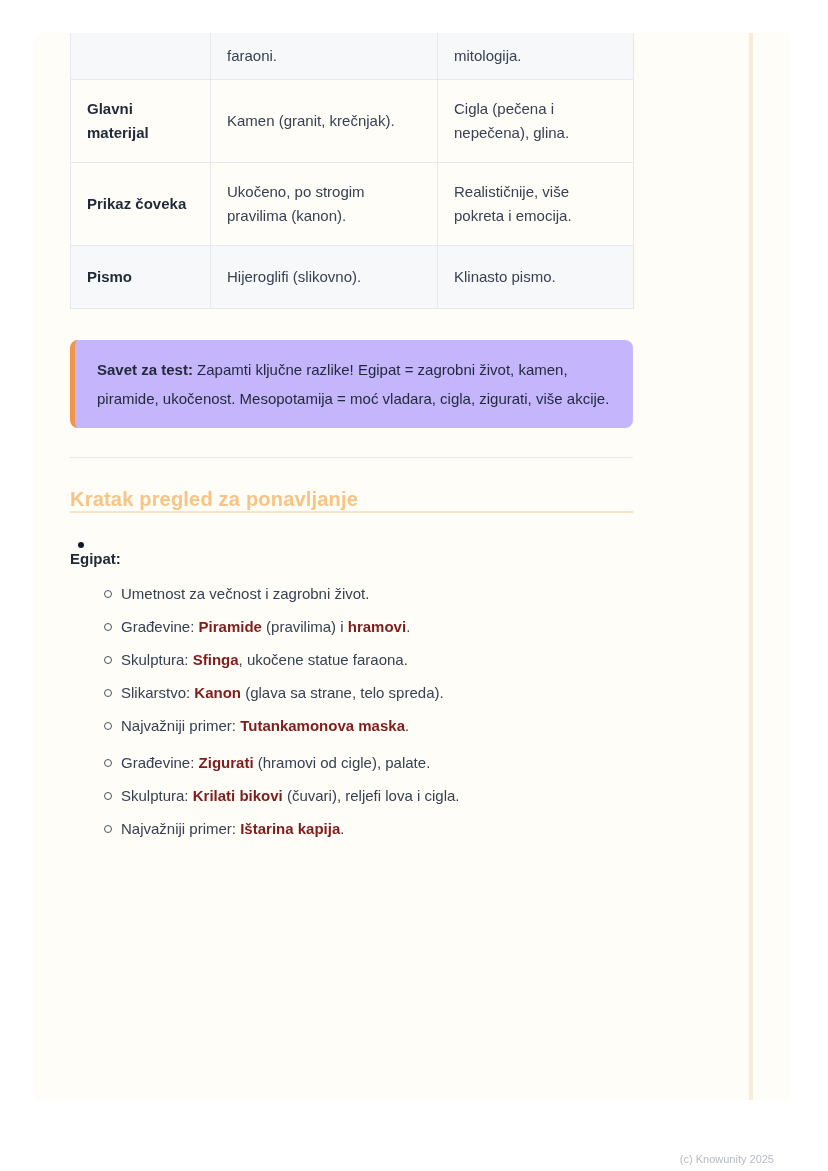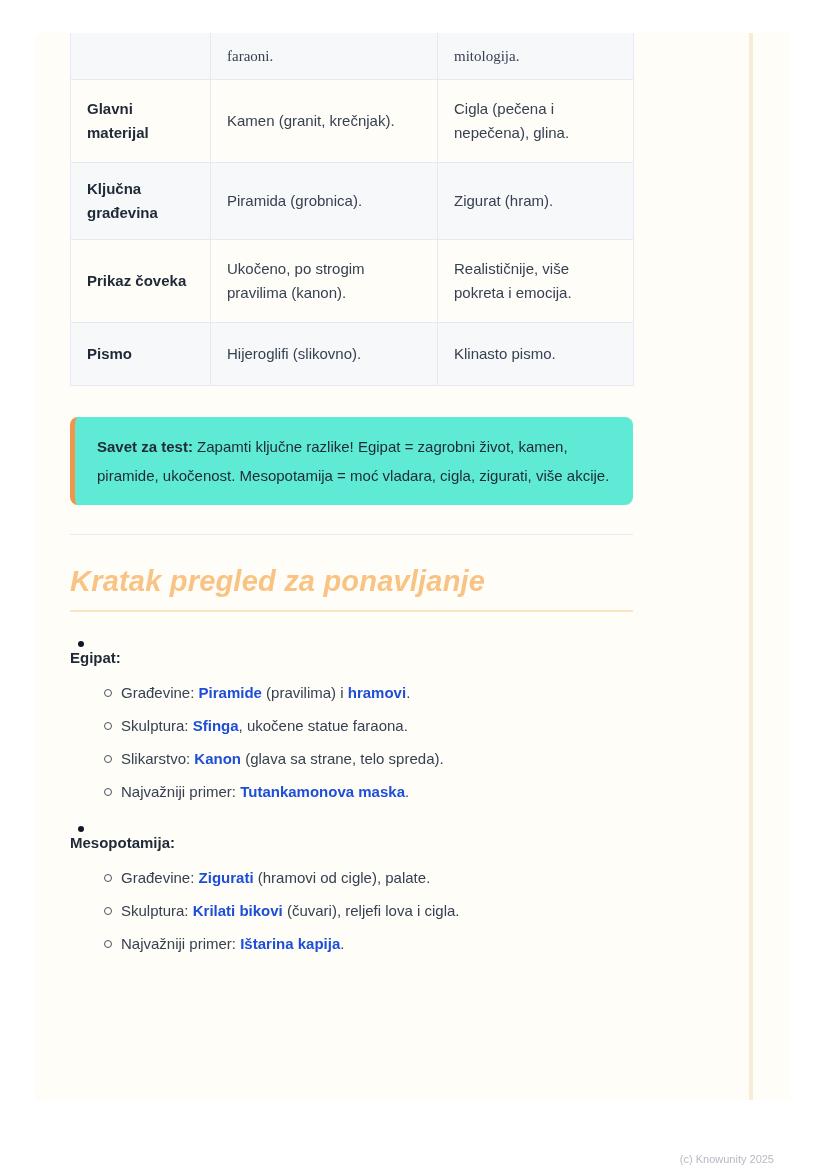--- a/index.html
+++ b/index.html
@@ -17,48 +17,48 @@
   }
   .content{position:absolute;left:35px;top:0;width:563px;}
 
   
   table.cmp{border-collapse:collapse;table-layout:fixed;width:563px;}
   table.cmp col.c1{width:140px;} table.cmp col.c2{width:227px;} table.cmp col.c3{width:196px;}
   table.cmp td, table.cmp th{
     border:1px solid #e7e9ee;padding:11px 16px;vertical-align:middle;
     font-size:15px;line-height:24px;text-align:left;
   }
-  table.cmp tr.first td, table.cmp tr.first th{border-top:none;font-family:Liberation Serif, serif;}
+  table.cmp tr.first td, table.cmp tr.first th{border-top:none;}
   table.cmp th{font-weight:700;color:#1f2937;}
   table.cmp td{color:#374151;}
   tr.shaded{background:#f7f8fa;}
   tr.r1{height:44px;} tr.r2{height:83px;} tr.r3{height:77px;} tr.r4{height:83px;} tr.r5{height:63px;}
 
   
   .callout{
-    margin-top:31px;background:#5eead4;border-left:5px solid #f0964a;
+    margin-top:31px;background:#c4b5fd;border-left:5px solid #f0964a;
     border-radius:8px;padding:15px 20px 15px 22px;
     font-size:15px;line-height:29px;color:#1f2937;
   }
   .callout b{font-weight:700;}
 
   
   .divider{margin-top:29px;height:1px;background:#e8eaed;}
   h2.sec{
-    margin:30px 0 0 0;font-size:29px;font-weight:700;color:#f9c383;
-    letter-spacing:.2px;padding-bottom:12px;border-bottom:2px solid #fbe4c2;font-style:italic;
+    margin:30px 0 0 0;font-size:20px;font-weight:700;color:#f9c383;
+    letter-spacing:.2px;padding-bottom:0;border-bottom:2px solid #fbe4c2;
   }
 
   
   .list{margin-top:21px;font-size:15px;color:#1f2937;}
   .li{display:flex;align-items:flex-start;line-height:22px;}
   .li.top{margin-top:0;font-weight:700;flex-direction:column;}
   .li.top + .li.sub{margin-top:13px;}
   .li.sub{margin-top:11px;color:#374151;font-weight:400;}
-  .li.sub b{color:#1d4ed8;font-weight:700;}
+  .li.sub b{color:#7f1d1d;font-weight:700;}
   .group + .group{margin-top:15px;}
   .disc{
     flex:0 0 auto;width:6px;height:6px;border-radius:50%;
     background:#111827;margin:8px 9px 0 8px;
   }
   .circ{
     flex:0 0 auto;width:6px;height:6px;border-radius:50%;
     border:1.5px solid #4b5563;margin:7px 9px 0 34px;background:transparent;
   }
   .li .txt{flex:1 1 auto;}
@@ -86,25 +86,20 @@
         <tr class="first shaded r1">
           <th scope="row"></th>
           <td>faraoni.</td>
           <td>mitologija.</td>
         </tr>
         <tr class="r2">
           <th scope="row">Glavni materijal</th>
           <td>Kamen (granit, krečnjak).</td>
           <td>Cigla (pečena i nepečena), glina.</td>
         </tr>
-        <tr class="shaded r3">
-          <th scope="row">Ključna građevina</th>
-          <td>Piramida (grobnica).</td>
-          <td>Zigurat (hram).</td>
-        </tr>
         <tr class="r4">
           <th scope="row">Prikaz čoveka</th>
           <td>Ukočeno, po strogim pravilima (kanon).</td>
           <td>Realističnije, više pokreta i emocija.</td>
         </tr>
         <tr class="shaded r5">
           <th scope="row">Pismo</th>
           <td>Hijeroglifi (slikovno).</td>
           <td>Klinasto pismo.</td>
         </tr>
@@ -121,41 +116,41 @@
 
     <div class="list">
 
       <div class="group">
         <div class="li top">
           <span class="disc"></span>
           <span class="txt">Egipat:</span>
         </div>
         <div class="li sub">
           <span class="circ"></span>
+          <span class="txt"><span>Umetnost za večnost i zagrobni život.</span></span>
+        </div>
+        <div class="li sub">
+          <span class="circ"></span>
           <span class="txt"><span>Građevine: </span><b>Piramide</b><span> (pravilima) i </span><b>hramovi</b><span>.</span></span>
         </div>
         <div class="li sub">
           <span class="circ"></span>
           <span class="txt"><span>Skulptura: </span><b>Sfinga</b><span>, ukočene statue faraona.</span></span>
         </div>
         <div class="li sub">
           <span class="circ"></span>
           <span class="txt"><span>Slikarstvo: </span><b>Kanon</b><span> (glava sa strane, telo spreda).</span></span>
         </div>
         <div class="li sub">
           <span class="circ"></span>
           <span class="txt"><span>Najvažniji primer: </span><b>Tutankamonova maska</b><span>.</span></span>
         </div>
       </div>
 
       <div class="group">
-        <div class="li top">
-          <span class="disc"></span>
-          <span class="txt">Mesopotamija:</span>
-        </div>
         <div class="li sub">
           <span class="circ"></span>
           <span class="txt"><span>Građevine: </span><b>Zigurati</b><span> (hramovi od cigle), palate.</span></span>
         </div>
         <div class="li sub">
           <span class="circ"></span>
           <span class="txt"><span>Skulptura: </span><b>Krilati bikovi</b><span> (čuvari), reljefi lova i cigla.</span></span>
         </div>
         <div class="li sub">
           <span class="circ"></span>

